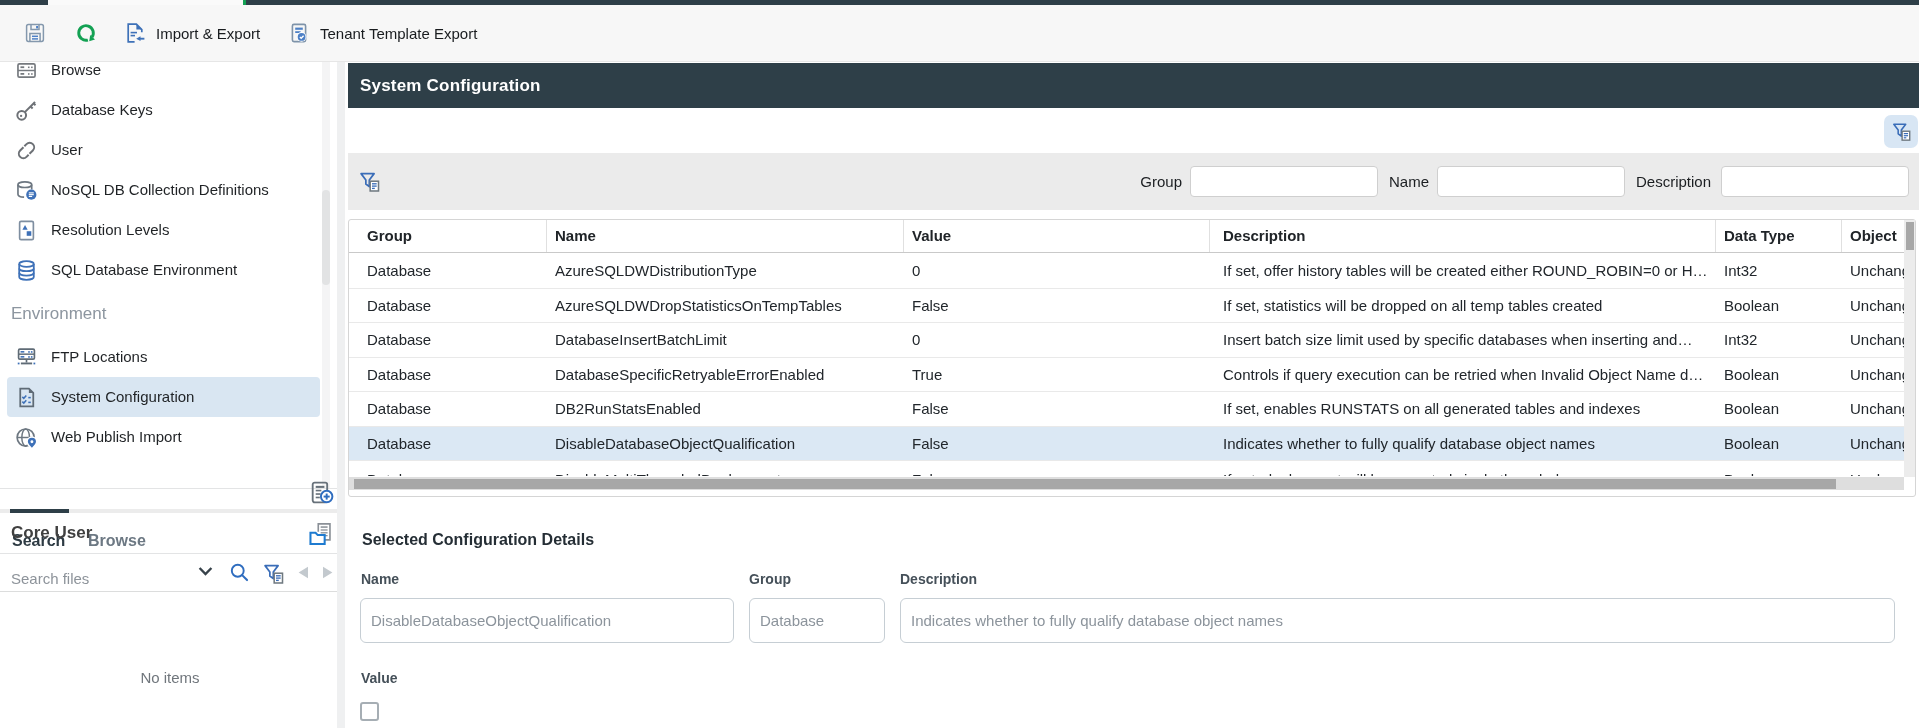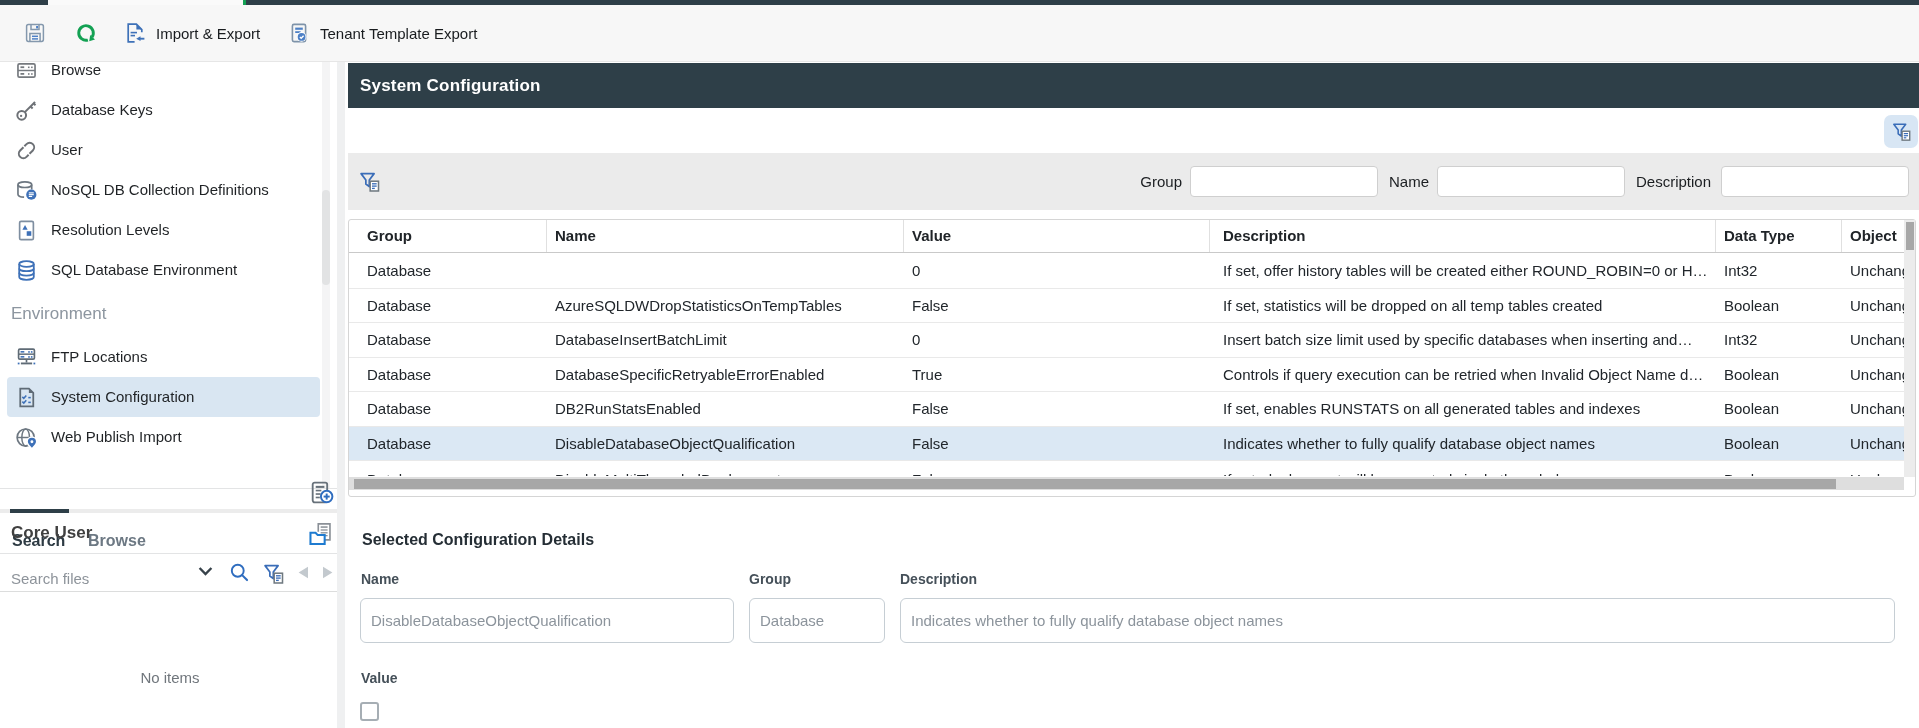--- a/index.html
+++ b/index.html
@@ -392,20 +392,21 @@
     <span class="hcell c5">Object</span>
     <span class="hsep" style="left:197px"></span>
     <span class="hsep" style="left:554px"></span>
     <span class="hsep" style="left:860px"></span>
     <span class="hsep" style="left:1366px"></span>
     <span class="hsep" style="left:1492px"></span>
   </div>
   <div class="abs" id="grid-body">
       <div class="trow" style="top: 0px;">
         <span class="tcell c0">Database</span>
+        <span class="tcell c1">AzureSQLDWDistributionType</span>
         <span class="tcell c2">0</span>
         <span class="tcell c3">If set, offer history tables will be created either ROUND_ROBIN=0 or H…</span>
         <span class="tcell c4">Int32</span>
         <span class="tcell c5">Unchanged</span>
       </div>
       <div class="trow" style="top: 34.5px;">
         <span class="tcell c0">Database</span>
         <span class="tcell c1">AzureSQLDWDropStatisticsOnTempTables</span>
         <span class="tcell c2">False</span>
         <span class="tcell c3">If set, statistics will be dropped on all temp tables created</span>

